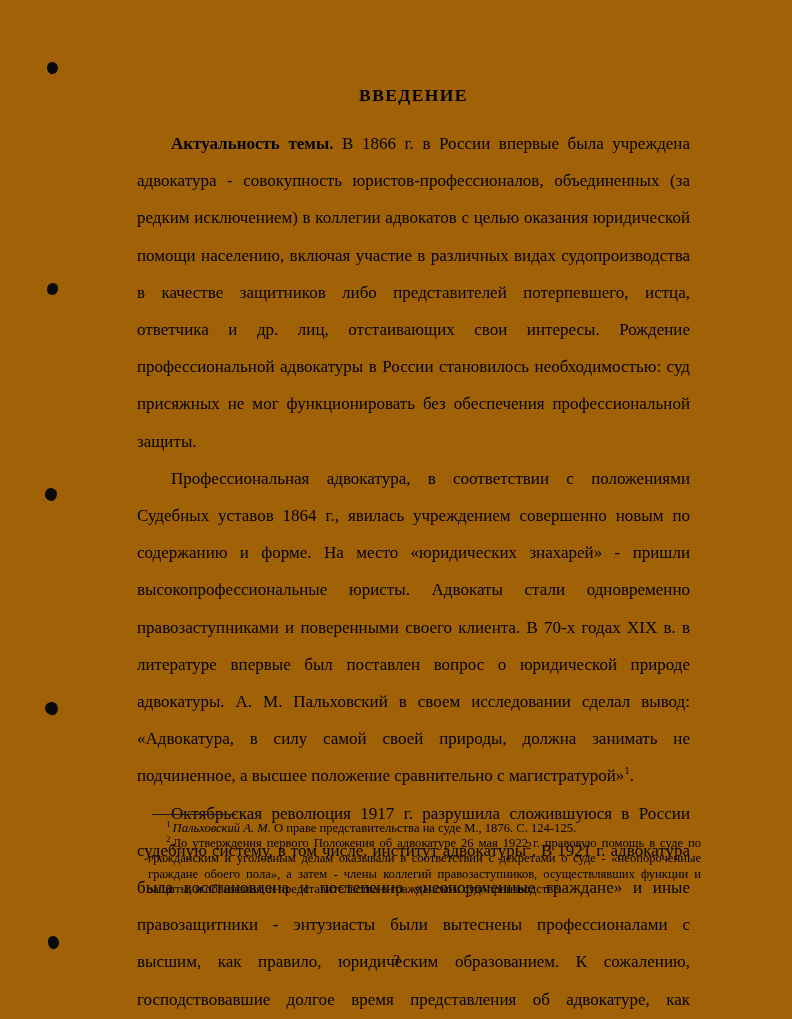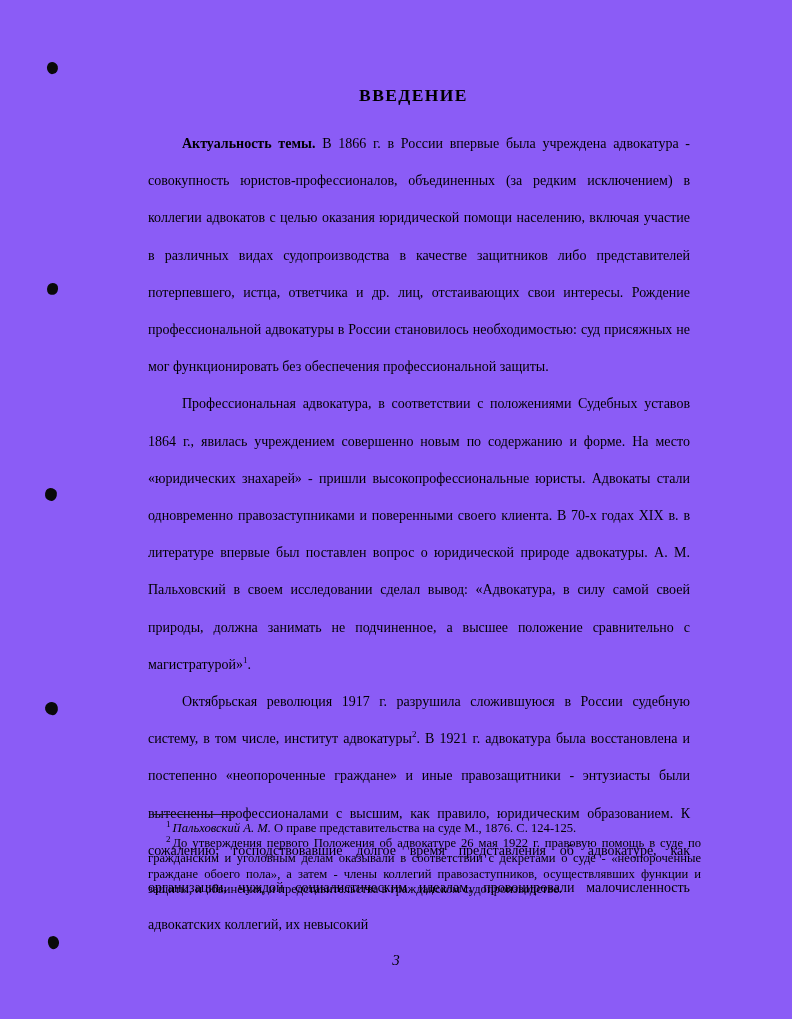--- a/index.html
+++ b/index.html
@@ -8,21 +8,21 @@
     background: #ffffff;
   }
   body {
     font-family: "Liberation Serif", "DejaVu Serif", serif;
     color: #000000;
   }
   .page {
     position: relative;
     width: 792px;
     height: 1019px;
-    background: #8b5cf6;
+    background: #a16207;
     overflow: hidden;
   }
 
   
   .margin-marks {
     position: absolute;
     left: 0; top: 0;
     width: 110px; height: 100%;
     pointer-events: none;
   }
@@ -54,25 +54,25 @@
     font-weight: bold;
     letter-spacing: 1.4px;
   }
 
   .body-text {
     margin: 0;
     padding-top: 19px;
   }
 
   p.para {
-    margin: 0 0 0 11px;
+    margin: 0 0 0 0;
     text-align: justify;
     text-justify: inter-word;
     text-indent: 34px;
-    font-size: 14px;
+    font-size: 17px;
     line-height: 37.2px;
     hyphens: none;
   }
   p.para + p.para { margin-top: 0; }
 
   .lead { font-weight: bold; }
 
   sup {
     font-size: 0.64em;
     vertical-align: super;

